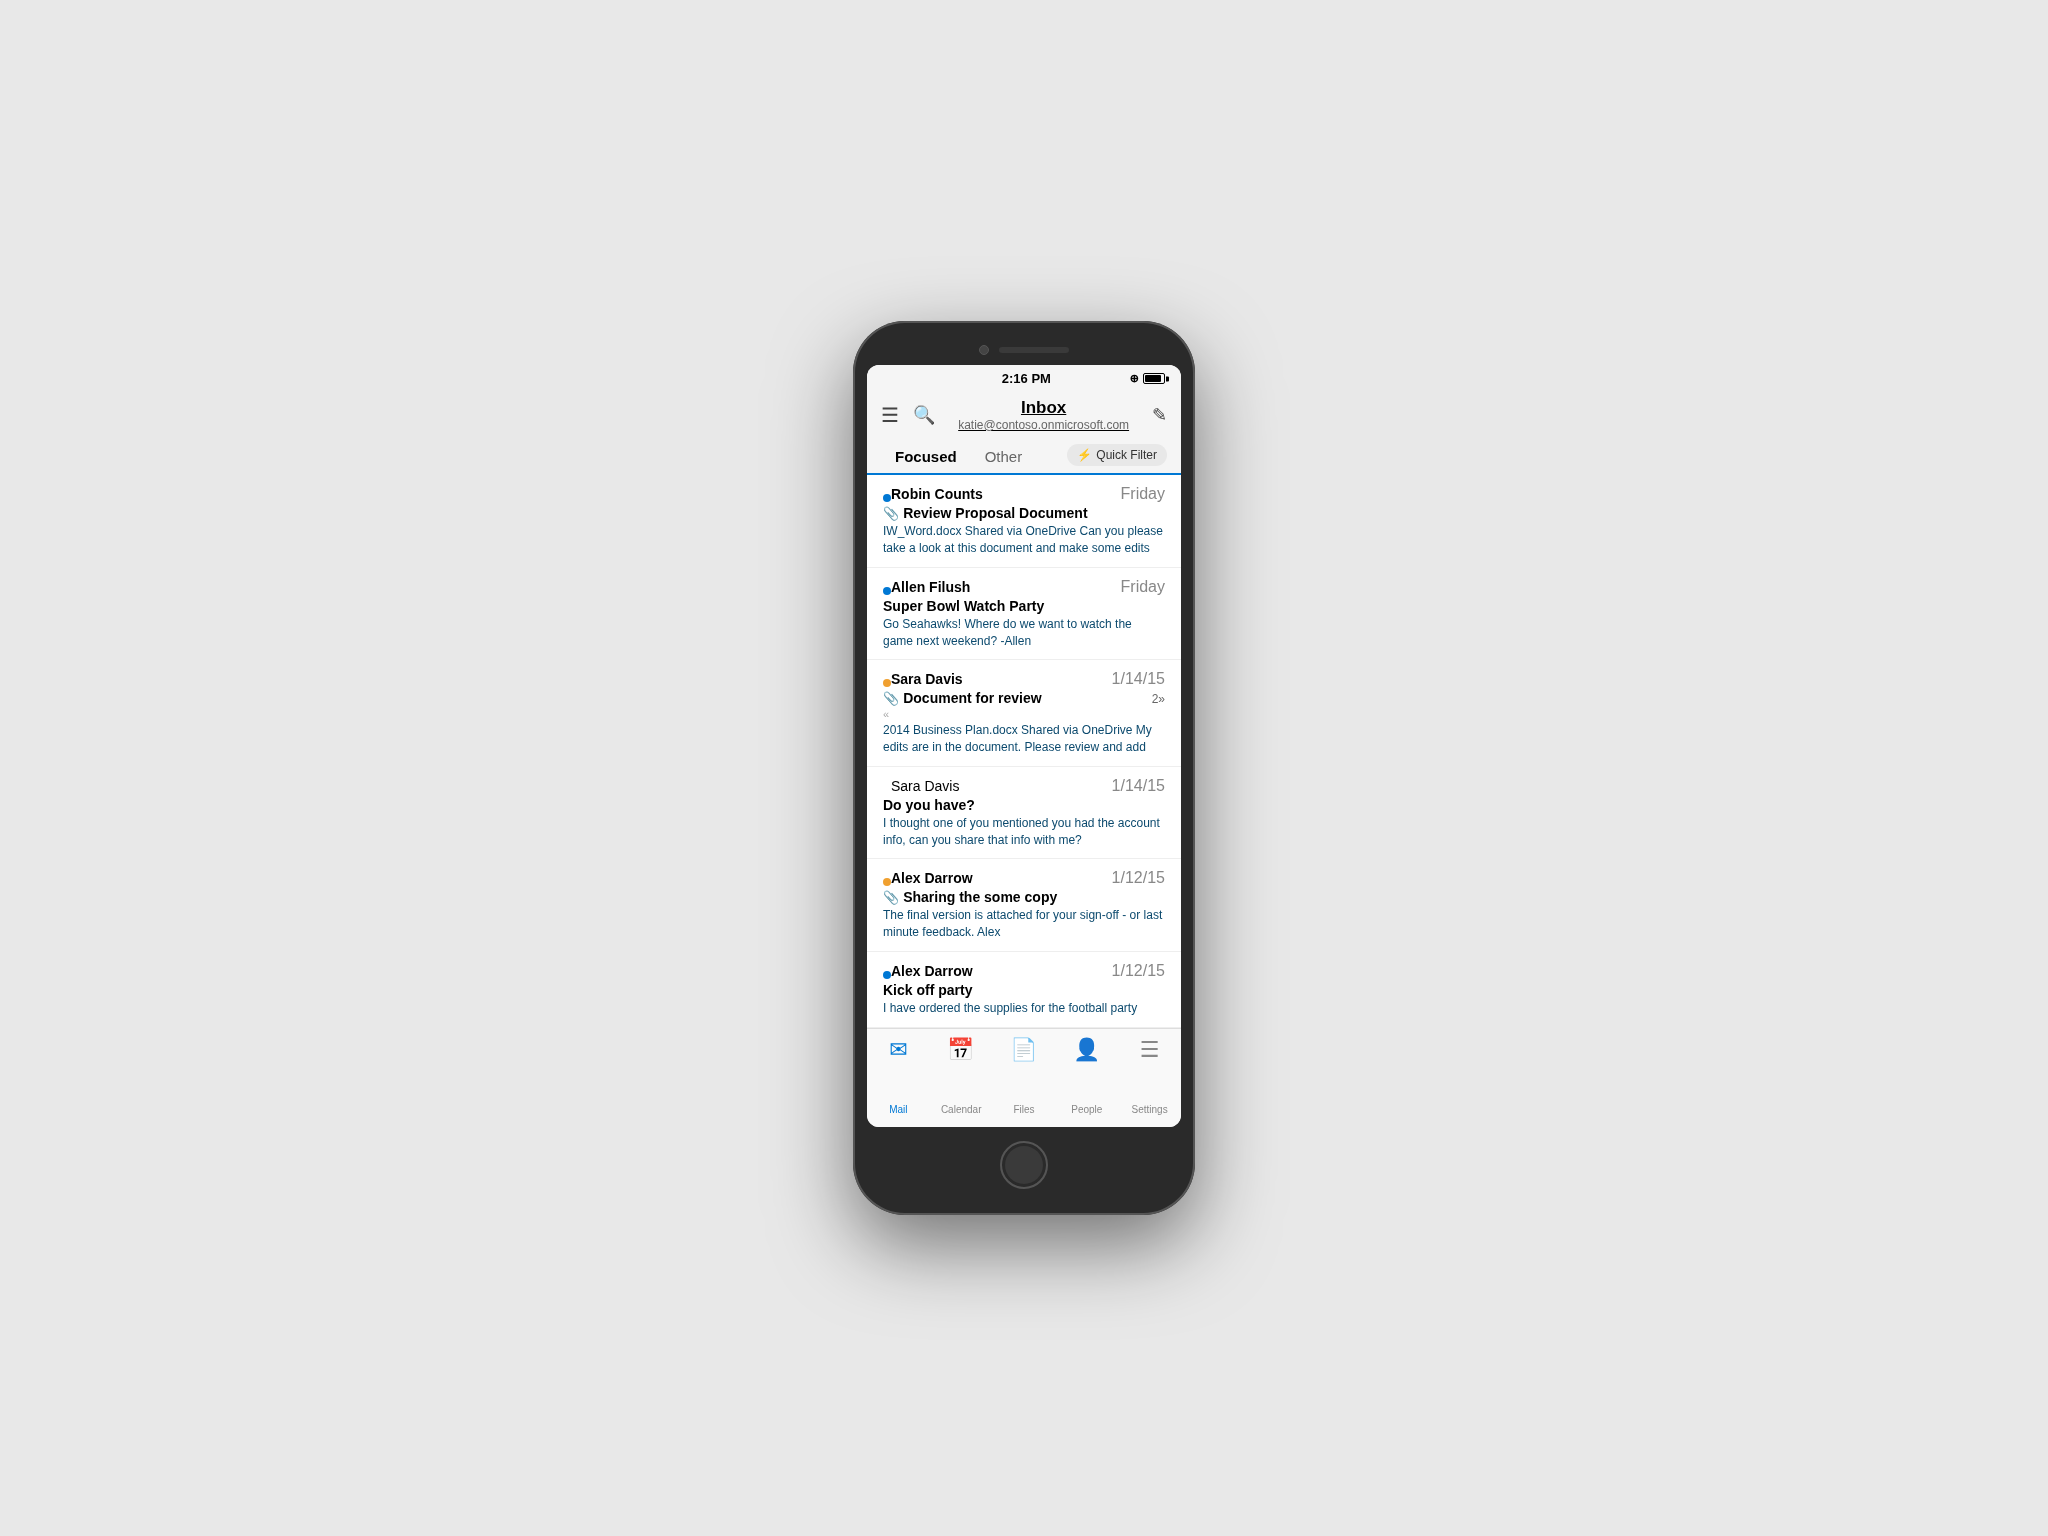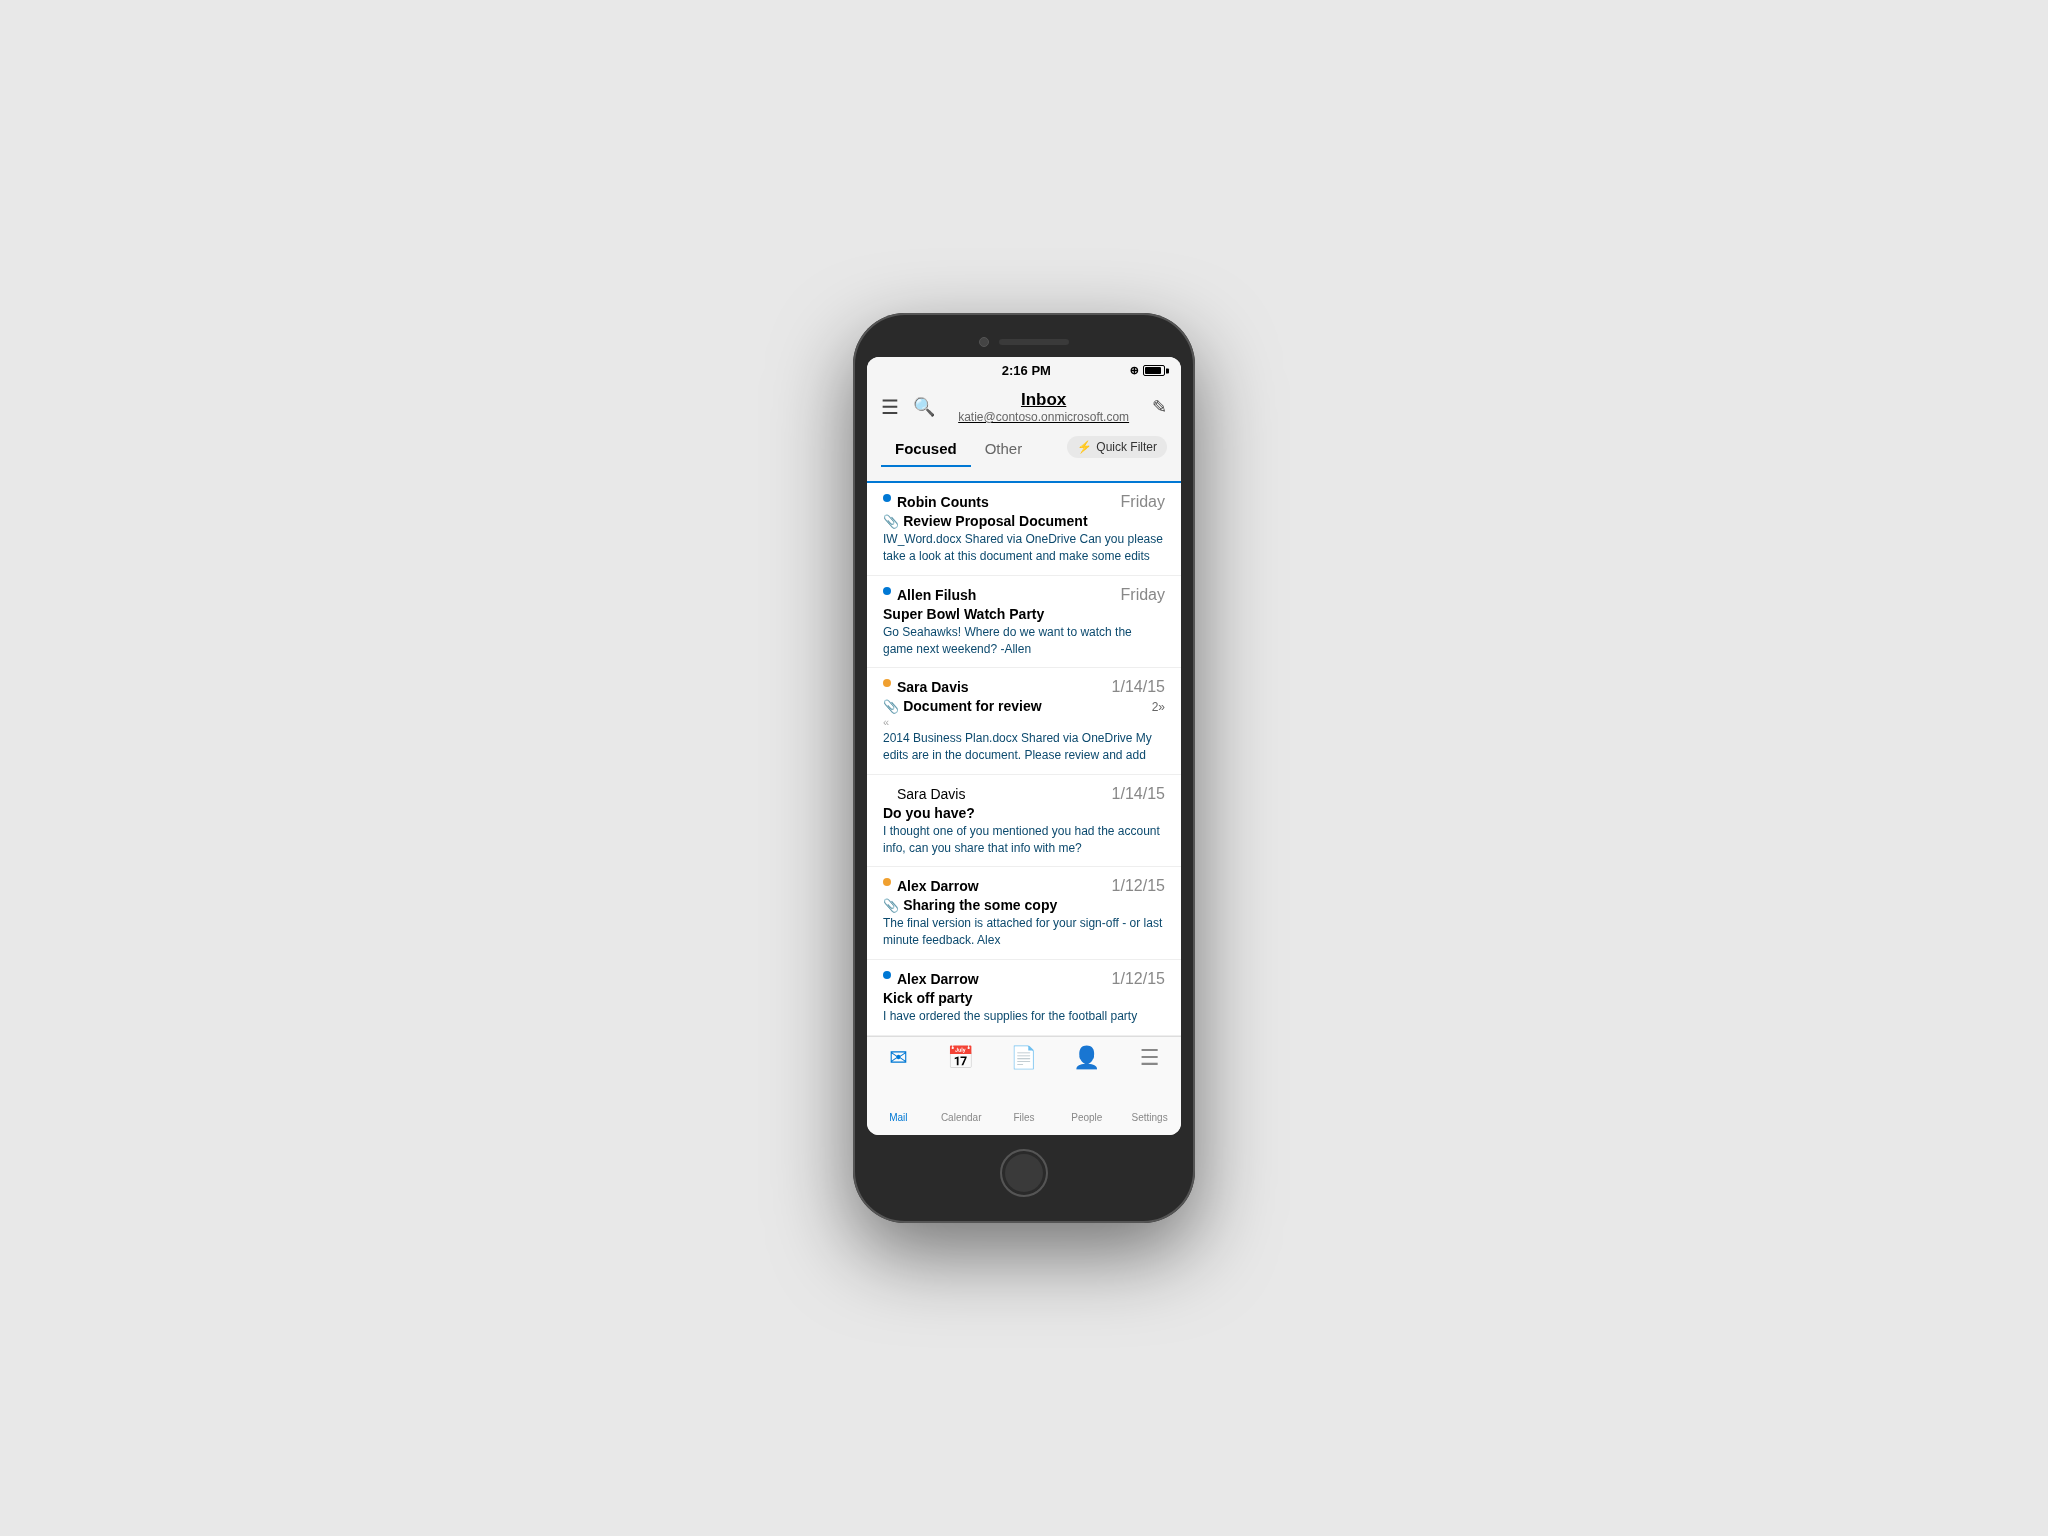--- a/index.html
+++ b/index.html
@@ -141,21 +141,21 @@
     .header-icon {
       color: #444;
       font-size: 20px;
       cursor: pointer;
     }
 
     .tabs-row {
       display: flex;
       align-items: center;
       justify-content: space-between;
-      padding: 0 0 16px 0;
+      padding: 0 0 0 0;
     }
 
     .tab-group {
       display: flex;
       gap: 0;
     }
 
     .tab {
       padding: 8px 14px 8px;
       font-size: 15px;
@@ -221,22 +221,21 @@
 
     .email-item-header {
       display: flex;
       justify-content: space-between;
       align-items: center;
       margin-bottom: 2px;
     }
 
     .sender-row {
       display: flex;
-      align-items: flex-start;
-      gap: 6px;
+      align-items: flex-end;
     }
 
     .unread-dot {
       width: 8px;
       height: 8px;
       border-radius: 50%;
       flex-shrink: 0;
     }
 
     .dot-blue { background: #0078d4; }

